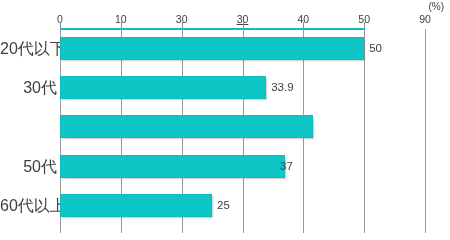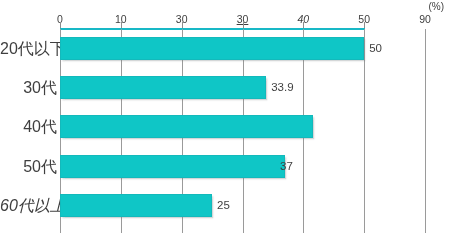--- a/index.html
+++ b/index.html
@@ -138,21 +138,21 @@
 
   <div class="unit-label">(%)</div>
 
   <div class="top-axis-rule" id="top-axis-rule" style="width: 305.167px; background: rgb(24, 184, 198);"></div>
 
   <div class="xaxis-labels" id="xaxis-labels">
       <div class="xtick-label" style="left: 60px; color: rgb(63, 63, 63);">0</div>
       <div class="xtick-label" style="left: 120.833px; color: rgb(63, 63, 63); text-align: center;">10</div>
       <div class="xtick-label" style="left: 181.667px; color: rgb(63, 63, 63);">30</div>
       <div class="xtick-label" style="left: 242.5px; color: rgb(63, 63, 63); text-decoration: underline;">30</div>
-      <div class="xtick-label" style="left: 303.333px; color: rgb(63, 63, 63); font-style: italic;">40</div>
+      <div class="xtick-label" style="left: 303.333px; color: rgb(63, 63, 63);">40</div>
       <div class="xtick-label" style="left: 364.167px; color: rgb(63, 63, 63);">50</div>
       <div class="xtick-label" style="left: 425px; color: rgb(63, 63, 63);">90</div>
     </div>
 
   <div class="plot-area" id="plot-area">
       <div class="grid-line zero-line" style="left: 0px; background: rgb(154, 154, 154);"></div>
       <div class="tick-stub" style="left: 0px; background: rgb(154, 154, 154);"></div>
       <div class="grid-line" style="left: 60.8333px; background: rgb(154, 154, 154);"></div>
       <div class="tick-stub" style="left: 60.8333px; background: rgb(154, 154, 154);"></div>
       <div class="grid-line" style="left: 121.667px; background: rgb(154, 154, 154);"></div>
@@ -172,30 +172,29 @@
         <div class="cat-label" style="line-height: 39.2px; color: rgb(63, 63, 63);">20代以下</div>
         <div class="bar" style="width: 304.167px; background: rgb(15, 198, 198); border-color: rgb(19, 185, 187);"></div>
         <div class="bar-value" style="left: 369.167px; color: rgb(63, 63, 63);">50</div>
       </div>
       <div class="row" style="top: 68.2px; height: 39.2px;">
         <div class="cat-label" style="line-height: 39.2px; color: rgb(63, 63, 63);">30代</div>
         <div class="bar" style="width: 206.225px; background: rgb(15, 198, 198); border-color: rgb(19, 185, 187);"></div>
         <div class="bar-value" style="left: 271.225px; color: rgb(63, 63, 63);">33.9</div>
       </div>
       <div class="row" style="top: 107.4px; height: 39.2px;">
-        <div class="cat-label" style="line-height: 39.2px; color: rgb(63, 63, 63);">40代</div>
         <div class="bar" style="width: 253.067px; background: rgb(15, 198, 198); border-color: rgb(19, 185, 187);"></div>
       </div>
       <div class="row" style="top: 146.6px; height: 39.2px;">
         <div class="cat-label" style="line-height: 39.2px; color: rgb(63, 63, 63);">50代</div>
         <div class="bar" style="width: 225.083px; background: rgb(15, 198, 198); border-color: rgb(19, 185, 187);"></div>
         <div class="bar-value" style="left: 280px; color: rgb(63, 63, 63);">37</div>
       </div>
       <div class="row" style="top: 185.8px; height: 39.2px;">
-        <div class="cat-label" style="line-height: 39.2px; color: rgb(63, 63, 63); font-style: italic;">60代以上</div>
+        <div class="cat-label" style="line-height: 39.2px; color: rgb(63, 63, 63);">60代以上</div>
         <div class="bar" style="width: 152.083px; background: rgb(15, 198, 198); border-color: rgb(19, 185, 187);"></div>
         <div class="bar-value" style="left: 217.083px; color: rgb(63, 63, 63);">25</div>
       </div>
     </div>
 
 <div class="top-axis-tick" style="left: 60px;"></div>
     <div class="top-axis-tick" style="left: 120.833px;"></div>
     <div class="top-axis-tick" style="left: 181.667px;"></div>
     <div class="top-axis-tick" style="left: 242.5px;"></div>
     <div class="top-axis-tick" style="left: 303.333px;"></div>

